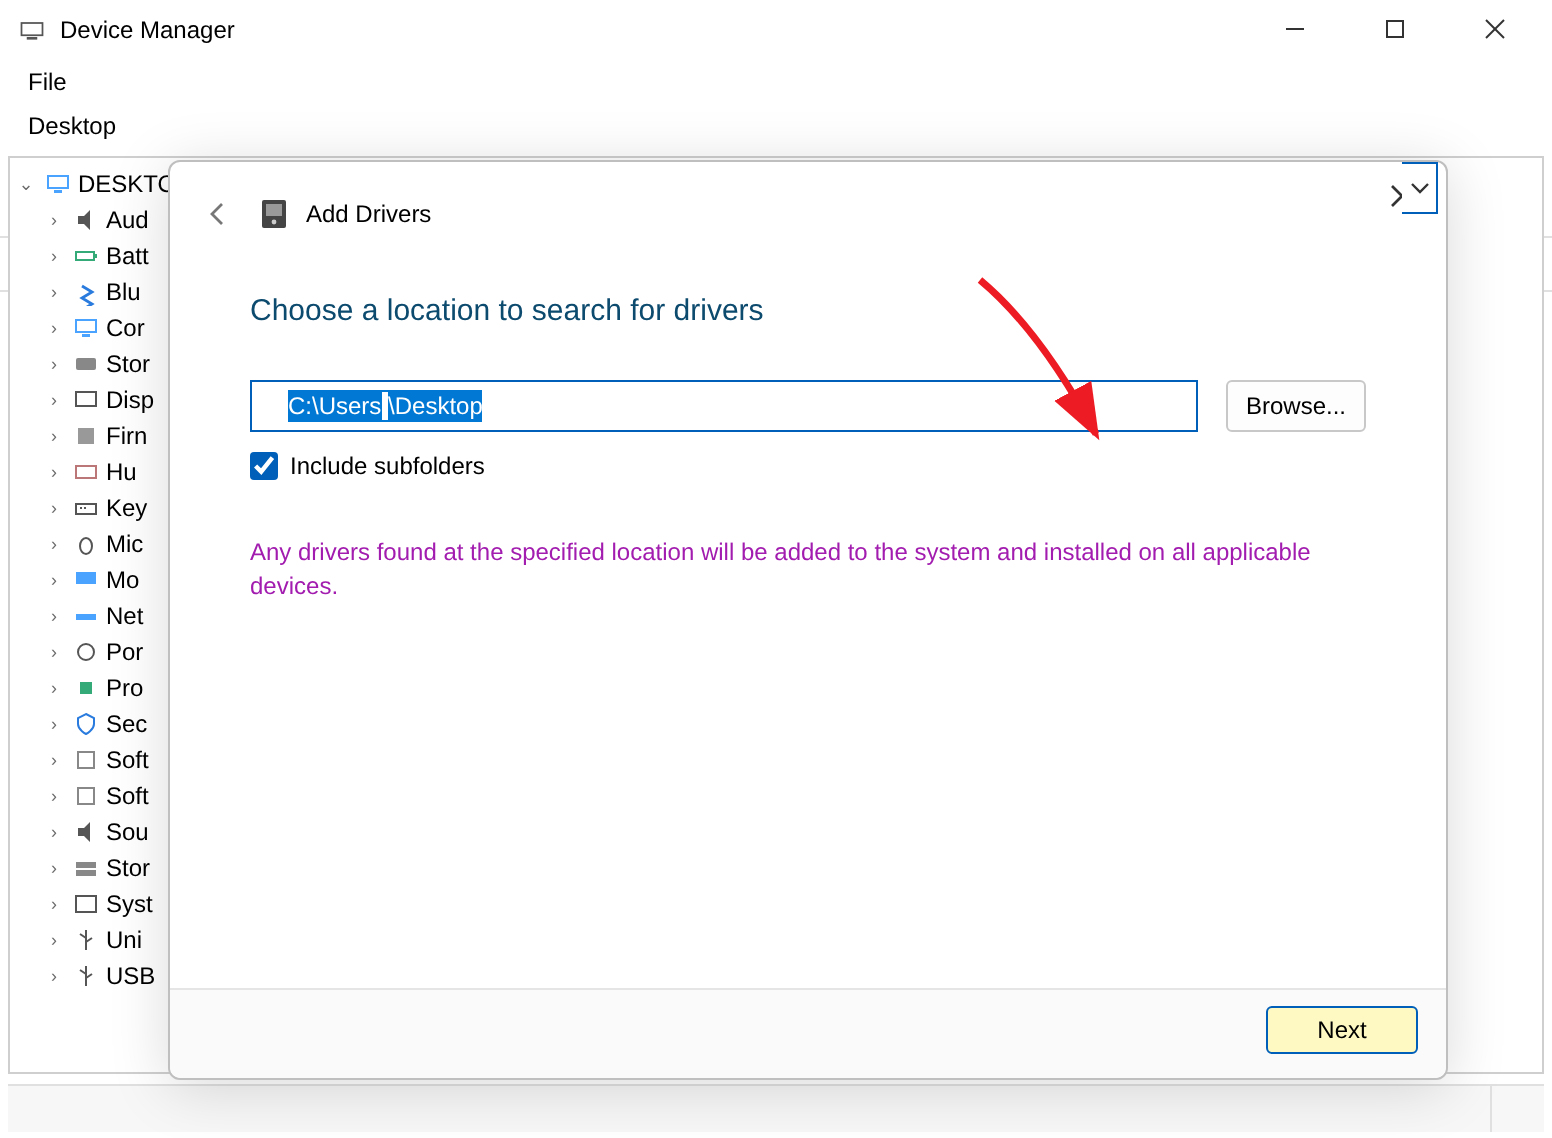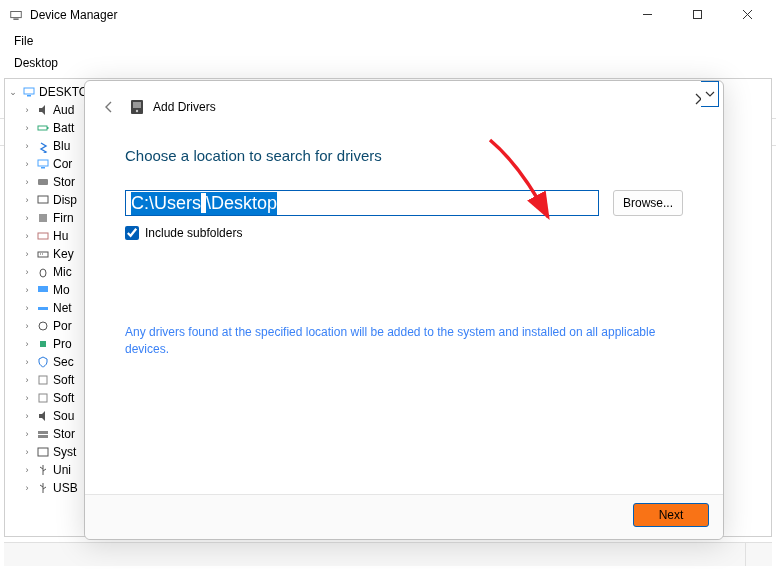--- a/index.html
+++ b/index.html
@@ -40,30 +40,30 @@
     .dlg-title-icon { width: 16px; height: 16px; margin-right: 8px; display: inline-flex; align-items: center; justify-content: center; }
     .dlg-title { font-size: 12px; }
     .dlg-close { position: absolute; right: 14px; top: 10px; width: 16px; height: 16px; font-size: 15px; color: #333; text-align: center; }
     
     .dialog-body { flex: 1; padding: 20px 40px 0 40px; }
     .dlg-heading { color: #0c4a6e; font-size: 15px; font-weight: 400; margin-bottom: 26px; }
     .path-row { display: flex; gap: 14px; align-items: center; margin-bottom: 10px; }
     .combo-drop { position: absolute; right: 4px; top: 0; height: 26px; display: flex; align-items: center; color: #000; font-size: 10px; pointer-events: none; background: #fff; width: 18px; justify-content: center; border: 1px solid #005fb8; border-left: none; }
     .path-combo-wrap { display: flex; }
     .path-input-box { flex: 1; height: 26px; border: 1px solid #005fb8; display:flex; align-items:center; }
-    .path-input-box .seltext { background:#0078d4; color:#fff; font-size:18px; padding: 1px 0; margin-left:5px; }
+    .path-input-box .seltext { background:#0078d4; color:#fff; font-size:12px; padding: 1px 0; margin-left:18px; }
     .browse-btn { height: 26px; width: 70px; font-size: 12px; background: #fdfdfd; border: 1px solid #c8c8c8; border-radius: 3px; cursor: default; }
     
-    .check-row { display: flex; align-items: center; gap: 6px; font-size: 12px; margin-bottom: 84px; }
+    .check-row { display: flex; align-items: center; gap: 6px; font-size: 12px; margin-bottom: 28px; }
     .chk { width: 14px; height: 14px; accent-color: #005fb8; }
     
-    .info-text { font-size: 12px; color: #3b82f6; line-height: 1.4; }
+    .info-text { font-size: 12px; color: #a21caf; line-height: 1.4; }
     
     .dialog-foot { display: flex; justify-content: flex-end; gap: 8px; padding: 8px 14px 12px 14px; border-top: 1px solid #e5e5e5; background: #fafafa; border-radius: 0 0 6px 6px; }
-    .dlg-btn { width: 76px; height: 24px; font-size: 12px; background: #f97316; border: 1px solid #c8c8c8; border-radius: 3px; }
+    .dlg-btn { width: 76px; height: 24px; font-size: 12px; background: #fef9c3; border: 1px solid #c8c8c8; border-radius: 3px; }
     .dlg-btn.primary { border-color: #005fb8; }
     
     
     .red-arrow { position: absolute; pointer-events: none; }
   </style>
 </head>
 <body>
 
 <div class="titlebar">
   <span class="titlebar-icon">

